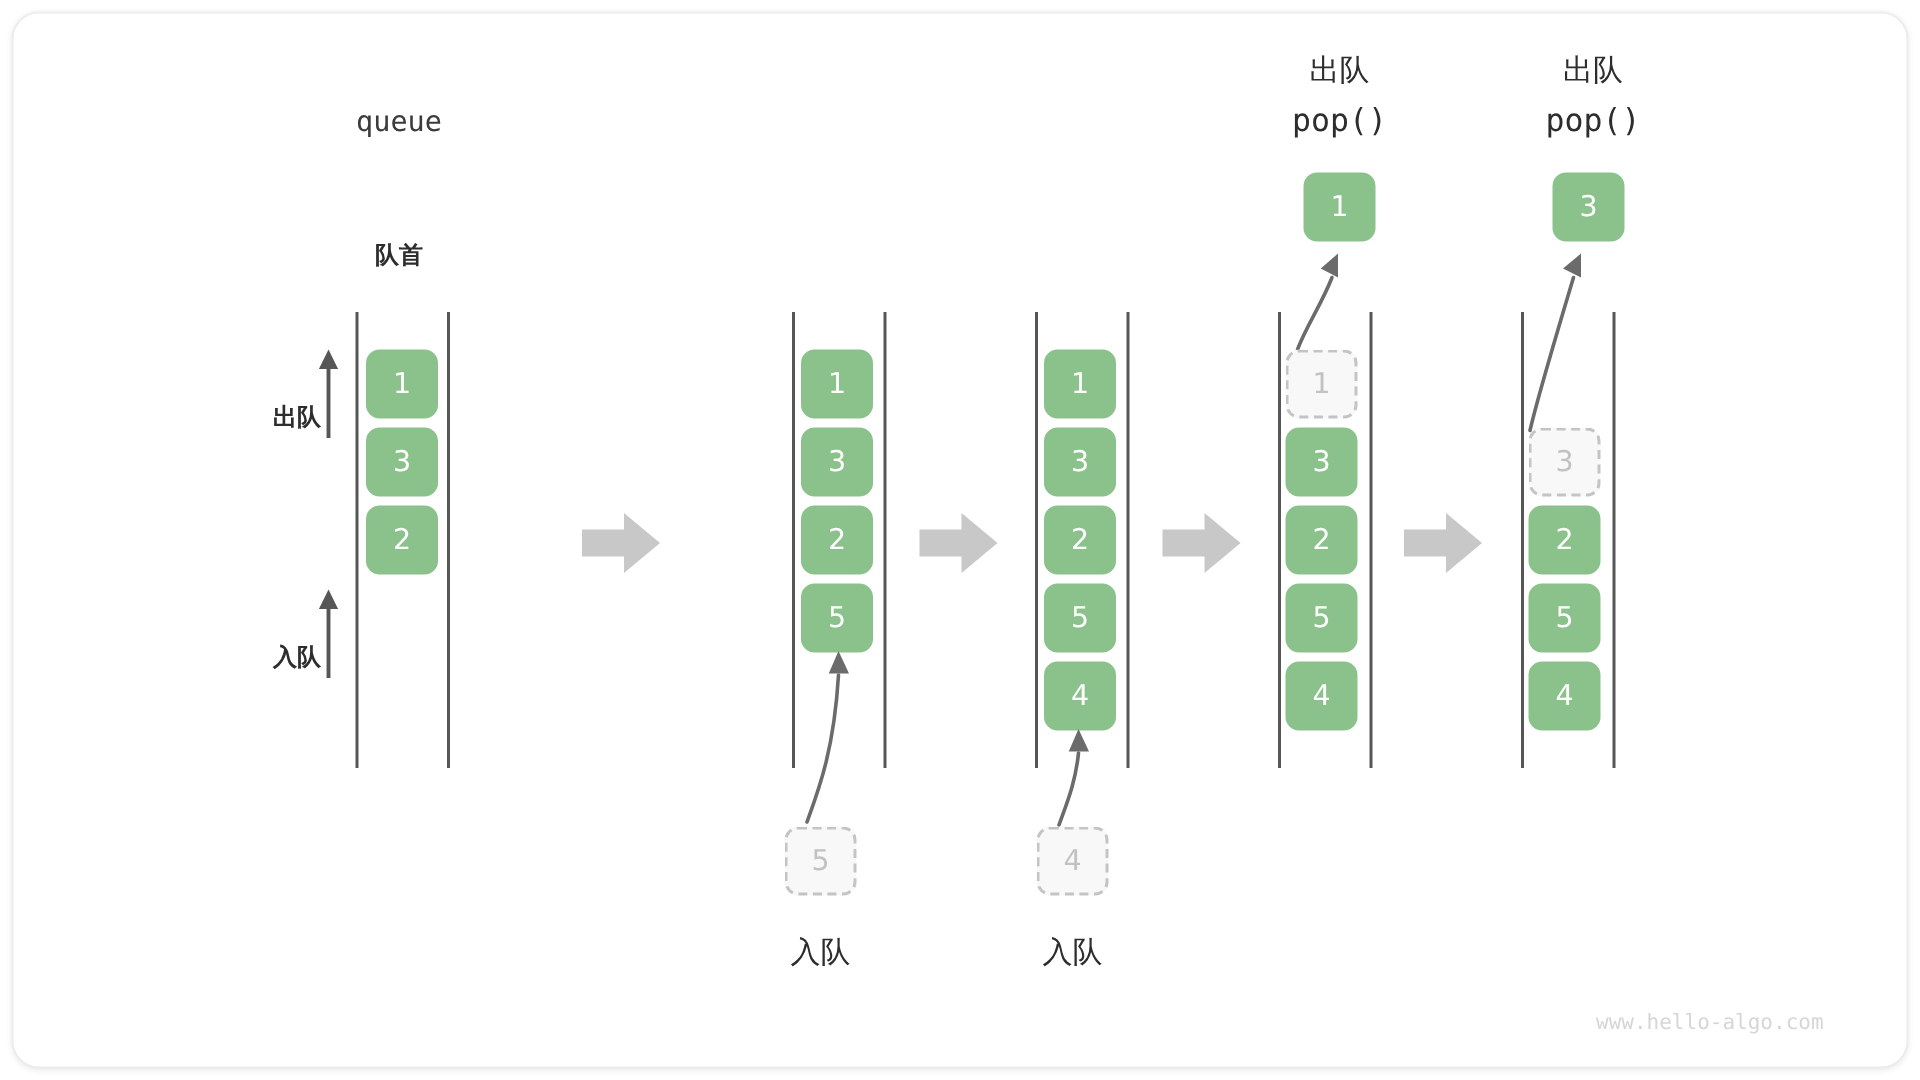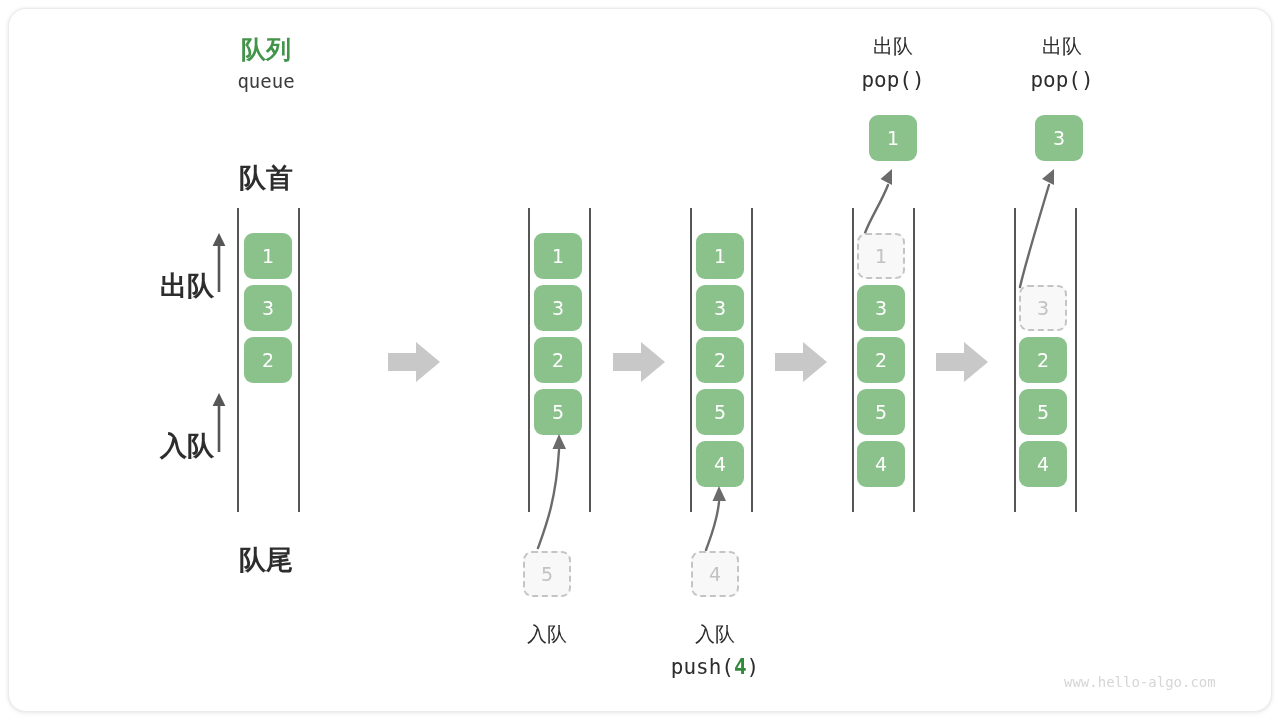--- a/index.html
+++ b/index.html
@@ -38,21 +38,21 @@
     white-space: nowrap;
   }
   .title-en {
     font-family: "DejaVu Sans Mono", "Liberation Mono", monospace;
     font-size: 19px;
     color: #3b3b3b;
     text-align: center;
     white-space: nowrap;
   }
   .label-cn-bold {
-    font-size: 27px;
+    font-size: 16px;
     font-weight: bold;
     color: #2d2d2d;
     text-align: center;
     white-space: nowrap;
   }
   .op-cn {
     font-size: 20px;
     color: #2d2d2d;
     text-align: center;
     white-space: nowrap;
@@ -104,25 +104,23 @@
     white-space: nowrap;
   }
   svg { display: block; overflow: visible; }
 </style>
 </head>
 <body>
 
 <div id="stage">
   <div id="card"></div>
 
-  <div class="abs title-cn" style="left:186px; top:33px; width:160px;">队列</div>
   <div class="abs title-en" style="left:186px; top:70px; width:160px;">queue</div>
 
   <div class="abs label-cn-bold" style="left:186px; top:160px; width:160px;">队首</div>
-  <div class="abs label-cn-bold" style="left:186px; top:542px; width:160px;">队尾</div>
 
   <div class="abs label-cn-bold" style="left:138px; top:268px; width:76px; text-align:right;">出队</div>
   <div class="abs" style="left:208px; top:232px;">
     <svg width="22" height="62" viewBox="0 0 22 62">
       <line x1="11" y1="60" x2="11" y2="12" stroke="#565656" stroke-width="2.6"></line>
       <polygon points="11,1 4.6,14 17.4,14" fill="#565656"></polygon>
     </svg>
   </div>
 
   <div class="abs label-cn-bold" style="left:138px; top:428px; width:76px; text-align:right;">入队</div>
@@ -180,21 +178,20 @@
   <div class="abs" style="left:681px; top:482px;">
     <svg width="80" height="70" viewBox="0 0 80 70">
       <path d="M25 68 C 30 54, 36 40, 38 20" fill="none" stroke="#6b6b6b" stroke-width="2.4" stroke-linecap="round"></path>
       <polygon points="38,4 31.5,19 45,19" fill="#6b6b6b"></polygon>
     </svg>
   </div>
 
   <div class="abs cell ghost" style="left:691px; top:551px;">4</div>
 
   <div class="abs op-cn" style="left:635px; top:621px; width:160px;">入队</div>
-  <div class="abs op-code" style="left:635px; top:655px; width:160px;"><span>push(</span><span class="num">4</span><span>)</span></div>
 
   <div class="abs" style="left:775px; top:340px;">
     <svg width="52" height="44" viewBox="0 0 52 44">
       <polygon points="0,13 28,13 28,2 52,22 28,42 28,31 0,31" fill="#c8c8c8"></polygon>
     </svg>
   </div>
 
   <div class="abs op-cn" style="left:813px; top:33px; width:160px;">出队</div>
   <div class="abs op-code" style="left:813px; top:68px; width:160px;">pop()</div>
 

